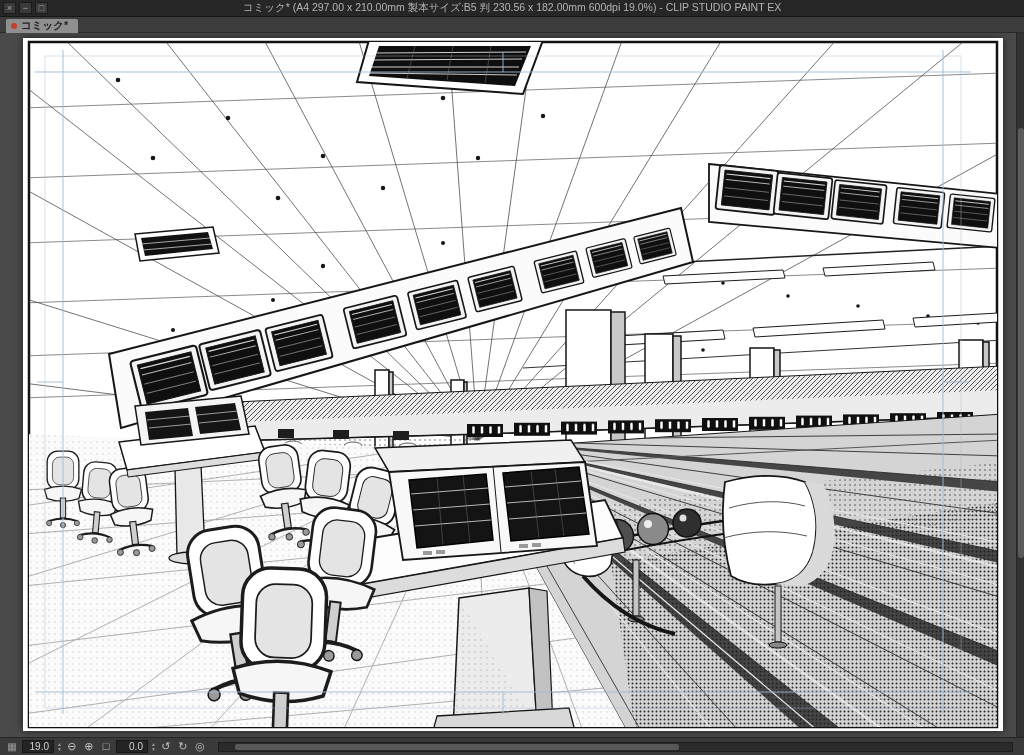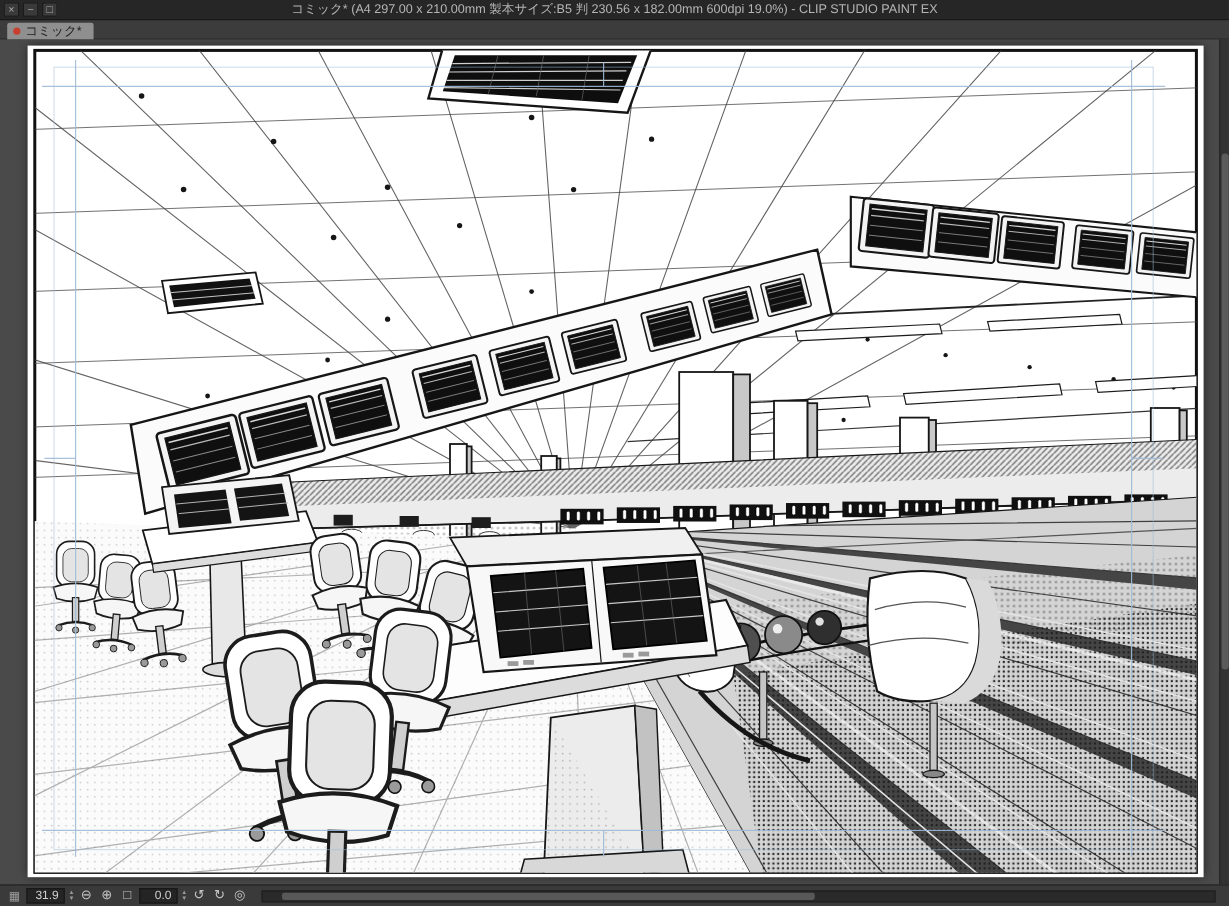--- a/index.html
+++ b/index.html
@@ -12,21 +12,21 @@
               color:#b4b4b4; font-size:10.5px; }
   .win-controls { position:absolute; left:3px; top:2px; display:flex; gap:3px; }
   .win-btn { width:13px; height:12px; background:#3a3a3a; border:1px solid #1b1b1b;
              color:#a8a8a8; font-size:9px; line-height:10px; text-align:center; }
   .title-text { pointer-events:none; }
 
   .tabbar { position:absolute; top:17px; left:0; width:1024px; height:16px;
             background:#3c3c3c; border-bottom:1px solid #2b2b2b; }
   .tab { position:absolute; left:6px; top:2px; height:14px; background:#8f8f8f;
          color:#1d1d1d; font-size:10.5px; padding:0 10px 0 5px;
-         display:flex; align-items:center; gap:4px; border-radius:2px 2px 0 0; }
+         display:flex; align-items:center; gap:4px; border-radius:2px 2px 0 0;font-weight:bold; }
   .tab-dot { width:6px; height:6px; border-radius:50%; background:#c7402e; }
 
   .canvas-area { position:absolute; top:33px; left:0; width:1016px; height:704px;
                  background:#4a4a4a; overflow:hidden; }
   .page { position:absolute; left:23px; top:5px; width:980px; height:693px;
           background:#ffffff; box-shadow:0 0 8px rgba(0,0,0,0.55); }
   .page svg { display:block; }
 
   .vscroll { position:absolute; top:33px; right:0; width:8px; height:704px;
              background:#323232; border-left:1px solid #262626; }
@@ -419,21 +419,21 @@
     </svg>
   </div>
 </div>
 
 <div class="vscroll">
   <div class="vthumb"></div>
 </div>
 
 <div class="statusbar">
   <div class="sb-icon">▦</div>
-  <div class="value-box">31.9</div>
+  <div class="value-box">19.0</div>
   <div class="stepper">
     <span>▲</span>
     <span>▼</span>
   </div>
   <div class="round-btn">⊖</div>
   <div class="round-btn">⊕</div>
   <div class="round-btn">□</div>
   <div class="value-box">0.0</div>
   <div class="stepper">
     <span>▲</span>

